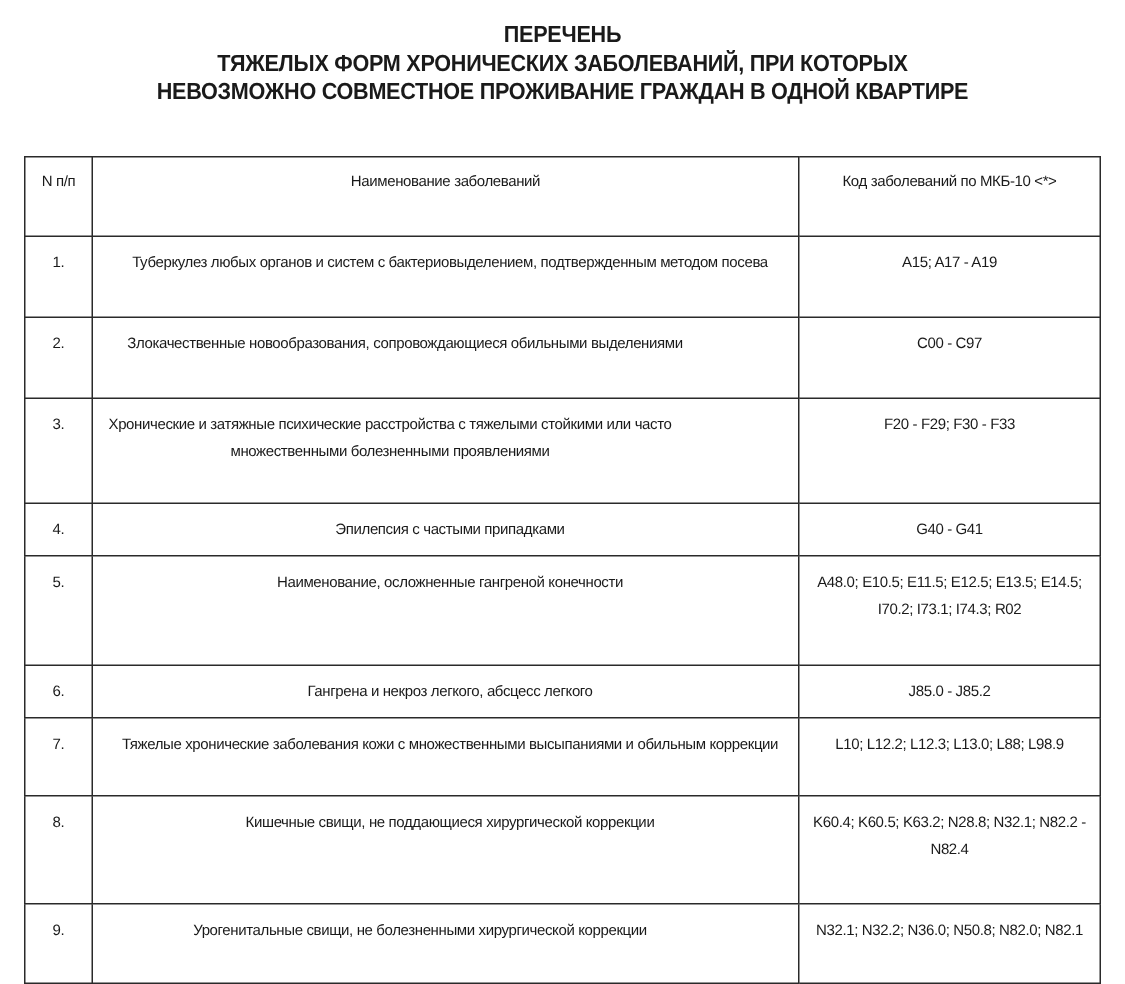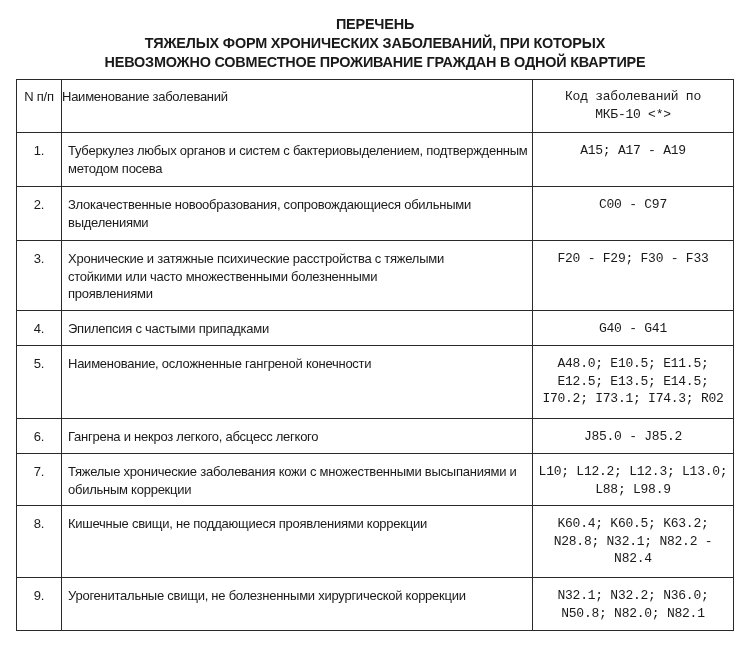--- a/index.html
+++ b/index.html
@@ -2,48 +2,48 @@
 <html><head>
 <meta charset="utf-8">
 <style>
   html, body { margin: 0; padding: 0; background: #ffffff; }
   body { width: 750px; height: 656px; position: relative; overflow: hidden;
          font-family: "Liberation Sans", sans-serif; color: #1a1a1a; }
   .title { position: absolute; left: 0; top: 14px; width: 750px; text-align: center;
            font-weight: bold; font-size: 15.5px; line-height: 19px; letter-spacing: -0.2px;
            transform: scaleX(0.93); transform-origin: 375px 0; }
   .title div { white-space: nowrap; }
-  table { position: absolute; left: 16px; top: 79px; width: 718px; border-collapse: collapse;
-          table-layout: fixed; font-size: 13px; line-height: 17.5px; }
+  table { position: absolute; left: 16px; top: 104px; width: 718px; border-collapse: collapse;
+          table-layout: fixed; font-size: 10px; line-height: 17.5px; }
   td, th { border: 1.5px solid #2a2a2a; vertical-align: top; padding: 0; font-weight: normal; }
   .c1 { width: 44px; text-align: center; }
-  .c2 { width: 470px; text-align: left; }
+  .c2 { width: 470px; text-align: center; }
   .c3 { width: 200px; text-align: center; }
   .cell { letter-spacing: -0.25px; }
   th .cell { padding-top: 8px; }
   td .cell { padding-top: 9px; }
   td.c2 .cell { padding-left: 6px; }
-  .c3 .cell { padding-left: 2px; padding-right: 2px; font-family: Liberation Mono, monospace; }
+  .c3 .cell { padding-left: 2px; padding-right: 2px; }
 </style>
 </head>
 <body>
 
 <div class="title">
   <div>ПЕРЕЧЕНЬ</div>
   <div>ТЯЖЕЛЫХ ФОРМ ХРОНИЧЕСКИХ ЗАБОЛЕВАНИЙ, ПРИ КОТОРЫХ</div>
   <div>НЕВОЗМОЖНО СОВМЕСТНОЕ ПРОЖИВАНИЕ ГРАЖДАН В ОДНОЙ КВАРТИРЕ</div>
 </div>
 
 <table>
   <thead>
     <tr style="height:53px">
       <th class="c1">
           <div class="cell" style="padding-left:4px;padding-right:4px">N п/п</div>
         </th>
-      <th class="c2" style="text-align:left">
+      <th class="c2" style="text-align:center">
           <div class="cell">Наименование заболеваний</div>
         </th>
       <th class="c3">
           <div class="cell" style="padding-left:6px;padding-right:6px">Код заболеваний по МКБ-10 &lt;*&gt;</div>
         </th>
     </tr>
   </thead>
   <tbody>
     <tr style="height:54px">
       <td class="c1">
@@ -120,21 +120,21 @@
         </td>
       <td class="c3">
           <div class="cell">L10; L12.2; L12.3; L13.0; L88; L98.9</div>
         </td>
     </tr>
     <tr style="height:72px">
       <td class="c1">
           <div class="cell">8.</div>
         </td>
       <td class="c2">
-          <div class="cell">Кишечные свищи, не поддающиеся проявлениями коррекции</div>
+          <div class="cell">Кишечные свищи, не поддающиеся хирургической коррекции</div>
         </td>
       <td class="c3">
           <div class="cell">K60.4; K60.5; K63.2; N28.8; N32.1; N82.2 - N82.4</div>
         </td>
     </tr>
     <tr style="height:53px">
       <td class="c1">
           <div class="cell">9.</div>
         </td>
       <td class="c2">

